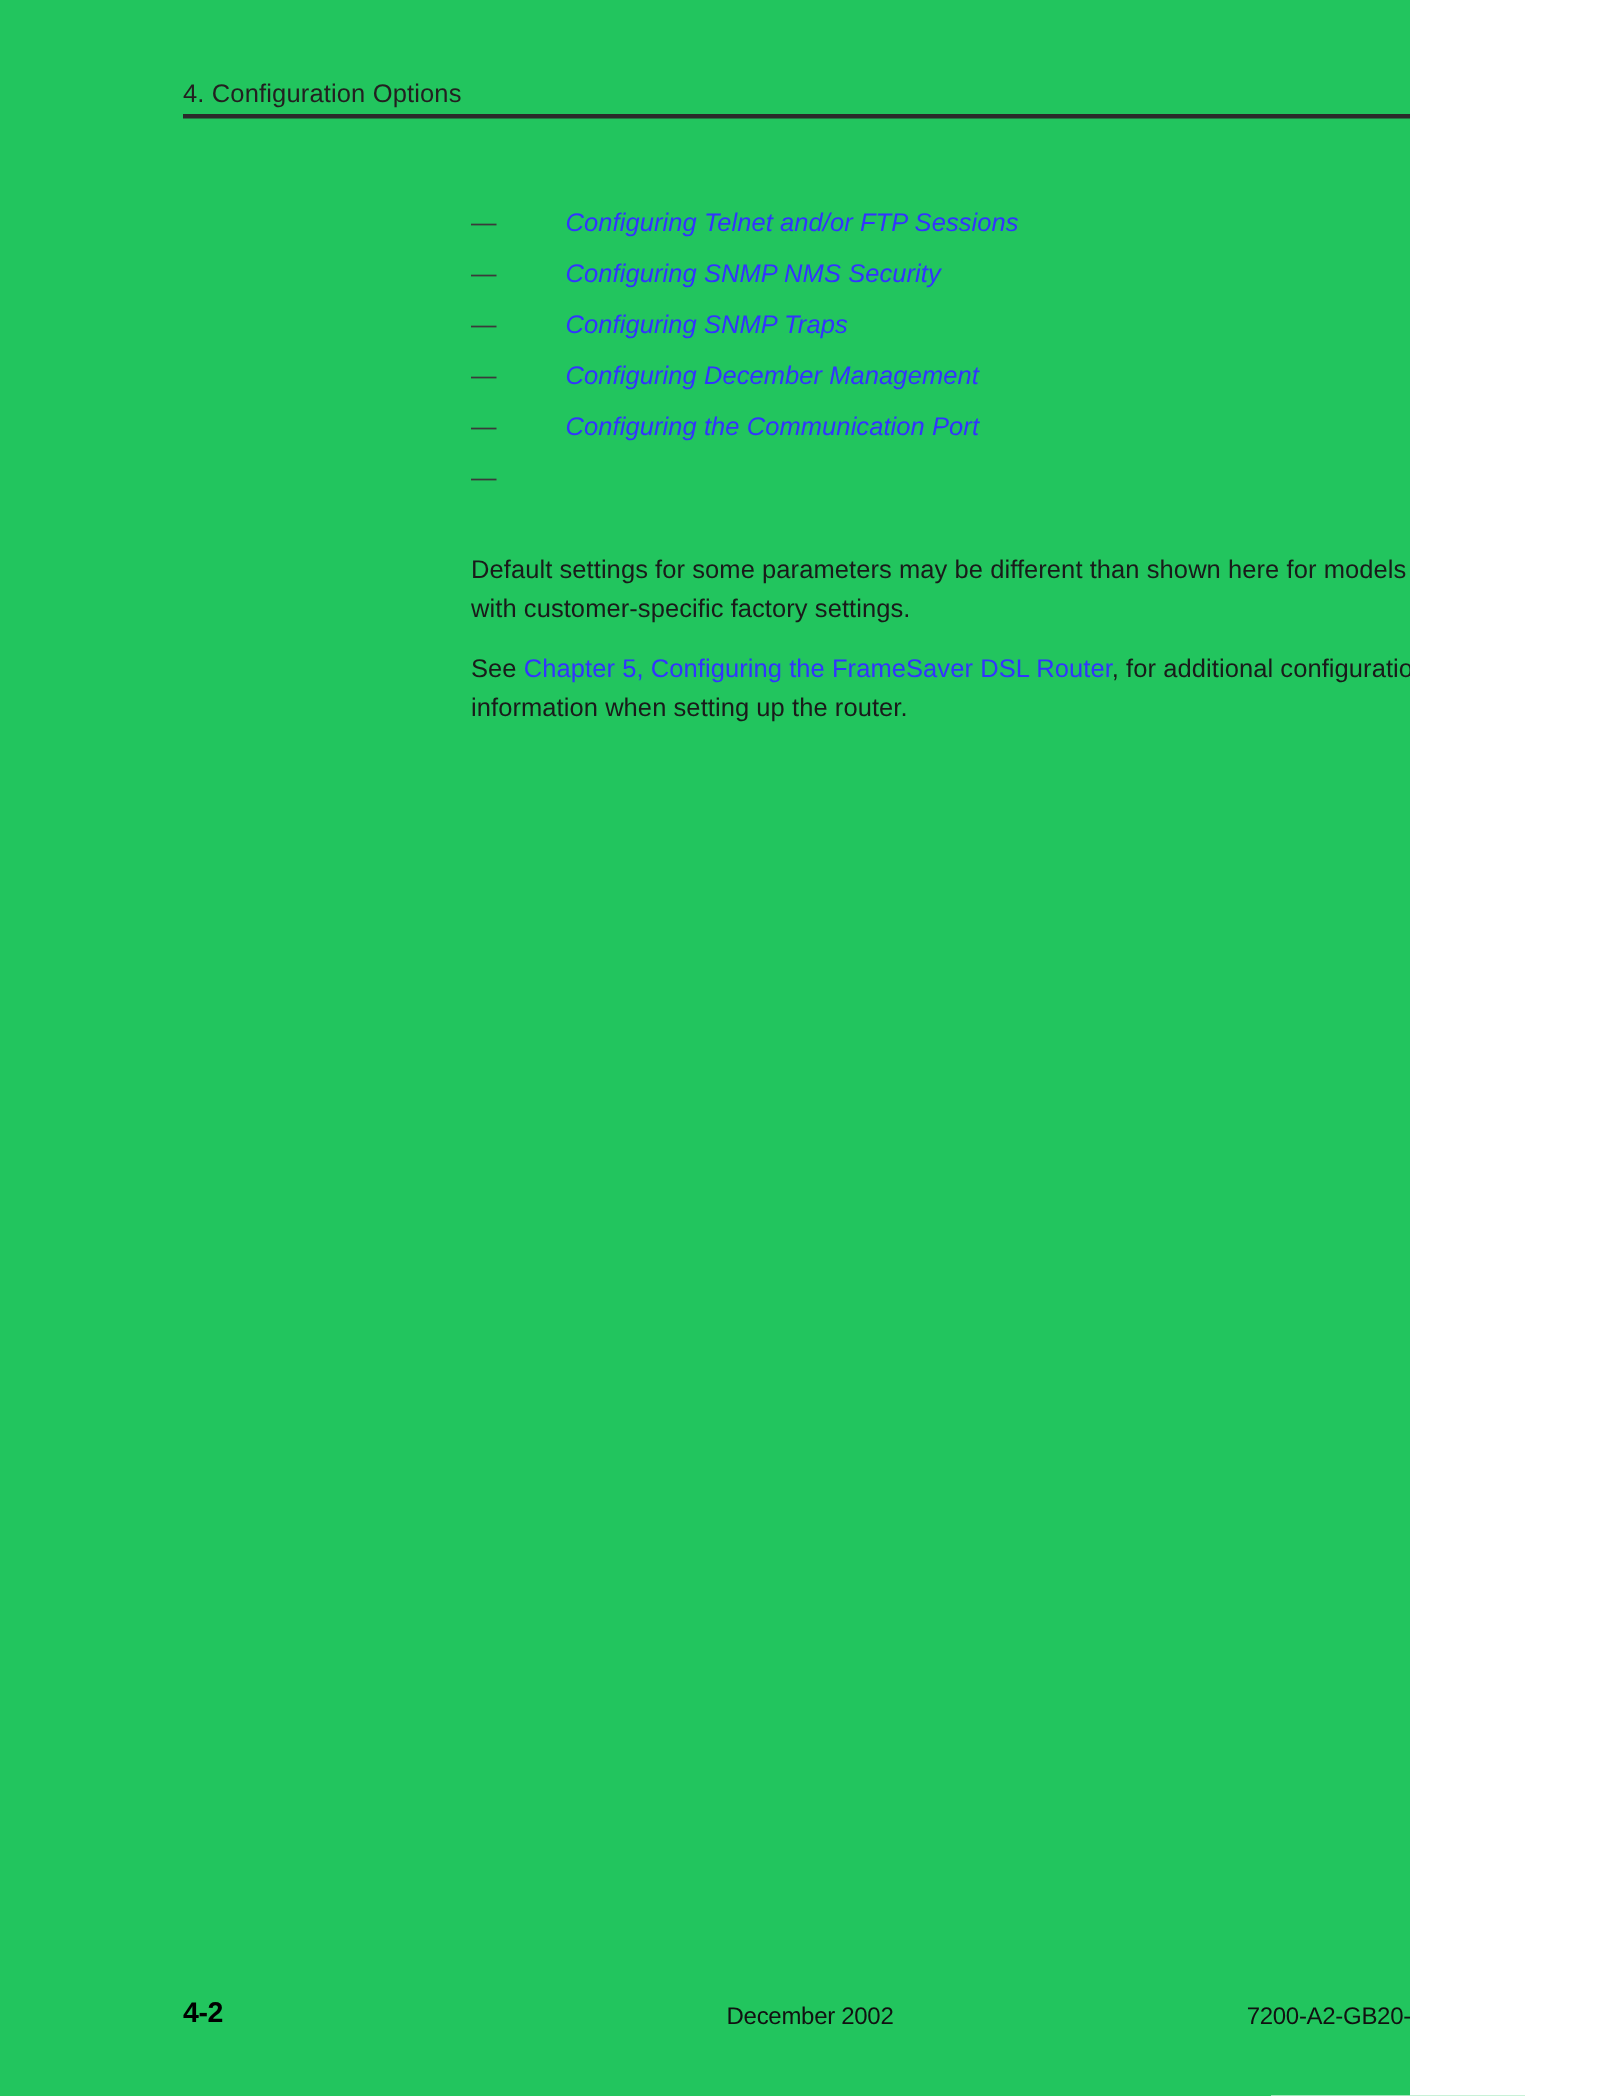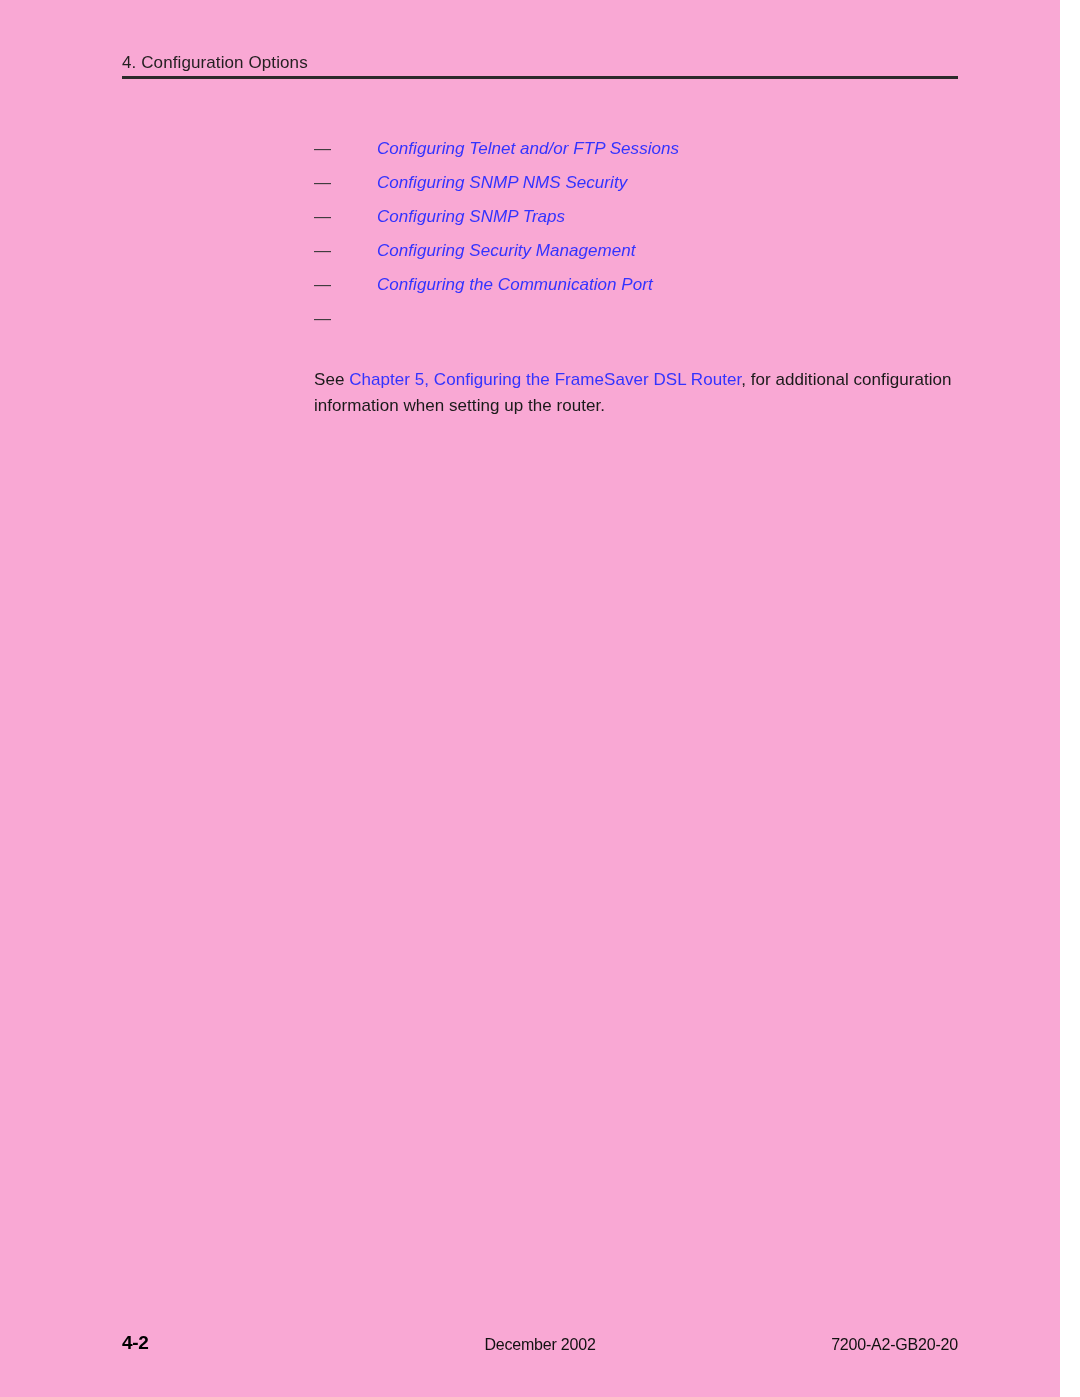--- a/index.html
+++ b/index.html
@@ -2,23 +2,23 @@
 <html><head>
 <meta charset="utf-8">
 <style>
   html, body {
     margin: 0;
     padding: 0;
     background: #ffffff;
   }
   .page {
     position: relative;
-    width: 1060px;
+    width: 940px;
     height: 1397px;
-    background: #f9a8d4;
+    background: #22c55e;
     font-family: "Liberation Sans", sans-serif;
     color: #000000;
     overflow: hidden;
     box-sizing: border-box;
   }
 
   
   .running-header {
     position: absolute;
     left: 122px;
@@ -157,36 +157,37 @@
       <span class="link-text">Configuring SNMP NMS Security</span>
     </div>
 
     <div class="link-row">
       <span class="link-dash">—</span>
       <span class="link-text">Configuring SNMP Traps</span>
     </div>
 
     <div class="link-row">
       <span class="link-dash">—</span>
-      <span class="link-text">Configuring Security Management</span>
+      <span class="link-text">Configuring December Management</span>
     </div>
 
     <div class="link-row">
       <span class="link-dash">—</span>
       <span class="link-text">Configuring the Communication Port</span>
     </div>
 
     <div class="link-row">
       <span class="link-dash">—</span>
     </div>
 
   </div>
 
   <div class="body-block">
 
+    <p class="body-para">Default settings for some parameters may be different than shown here for models with customer-specific factory settings.</p>
 
     <p class="body-para"><span>See </span><span class="xref-roman">Chapter 5, </span><span class="xref-italic">Configuring the FrameSaver DSL Router</span><span>, for additional configuration information when setting up the router.</span></p>
 
   </div>
 
   <div class="footer">
     <span class="footer-page">4-2</span>
     <span class="footer-date">December 2002</span>
     <span class="footer-docnum">7200-A2-GB20-20</span>
   </div>

